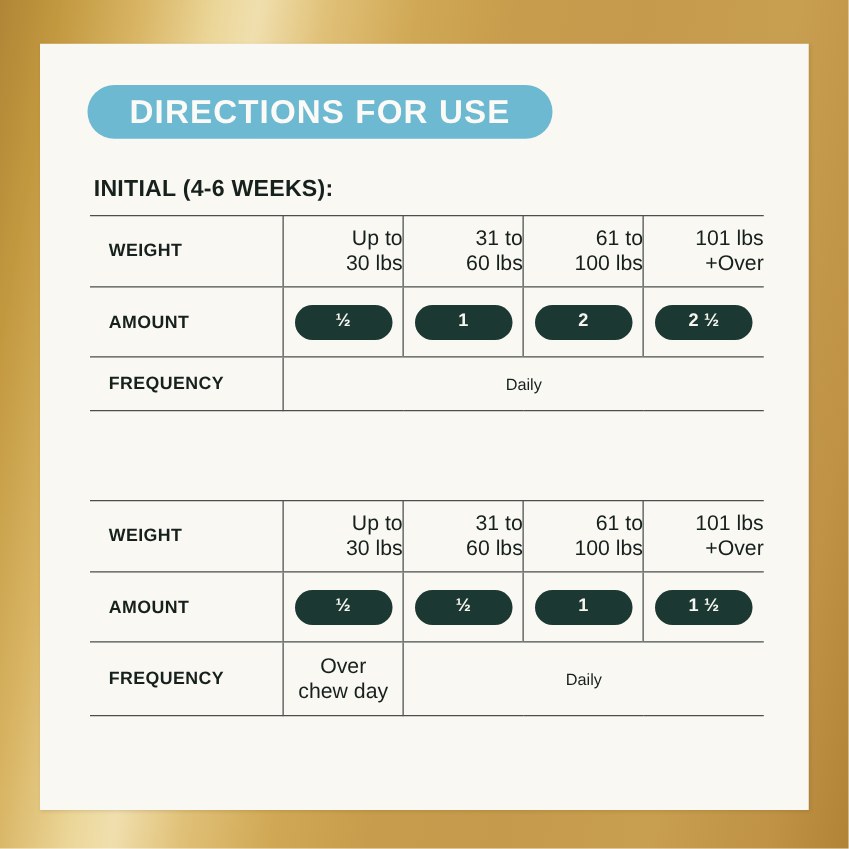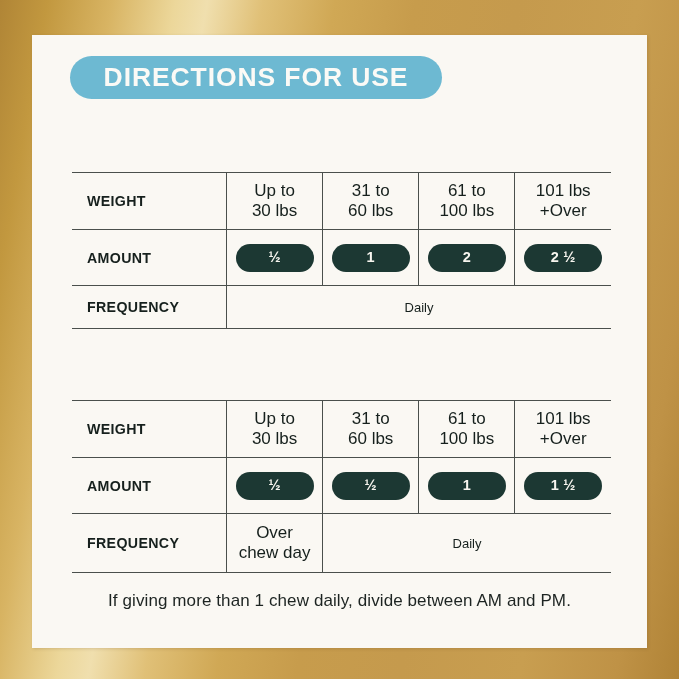--- a/index.html
+++ b/index.html
@@ -38,21 +38,21 @@
     width: 615px;
     height: 613px;
     background: #faf8f3;
     box-shadow: 1px 1px 3px rgba(90,60,20,0.18);
   }
 
   
   #title-badge {
     position: absolute;
     left: 38px;
-    top: 21px;
+    top: 33px;
     width: 372px;
     height: 43px;
     background: #6db9d2;
     border-radius: 22px;
     display: flex;
     align-items: center;
     justify-content: center;
   }
   #title-badge .title-text {
     color: #fbfaf6;
@@ -110,21 +110,21 @@
     font-size: 17px;
     line-height: 1.18;
     font-weight: 400;
   }
   .dose-table td.cell:last-child { border-right: none; }
   .dose-table td.span-daily {
     border-right: none;
     font-size: 13px;
   }
 
-  tr.row-weight td { height: 56px; }
+  tr.row-weight td { height: 56px; text-align: right; }
   tr.row-amount td { height: 55px; }
   tr.row-frequency td { height: 42px; }
   tr.row-frequency-m td { height: 58px; }
 
   .wrap2 { display: block; }
 
   
   .pill {
     display: inline-flex;
     align-items: center;
@@ -154,20 +154,21 @@
 </head>
 <body>
 
 <div id="frame">
   <div id="panel">
 
     <div id="title-badge">
       <span class="title-text">DIRECTIONS FOR USE</span>
     </div>
 
+    <div class="section-heading" id="heading-initial">INITIAL (4-6 WEEKS):</div>
 
     <table class="dose-table" id="table-initial">
       <tbody>
         <tr class="row-weight">
           <td class="rowlabel">WEIGHT</td>
           <td class="cell">
             <span class="wrap2">Up to</span>
             <span class="wrap2">30 lbs</span>
           </td>
           <td class="cell">
@@ -246,16 +247,15 @@
           <td class="rowlabel">FREQUENCY</td>
           <td class="cell">
             <span class="wrap2">Over</span>
             <span class="wrap2">chew day</span>
           </td>
           <td class="span-daily" colspan="3">Daily</td>
         </tr>
       </tbody>
     </table>
 
-    <div id="footer-note">If giving more than 1 chew daily, divide between AM and PM.</div>
 
   </div>
 </div>
 
 </body></html>

